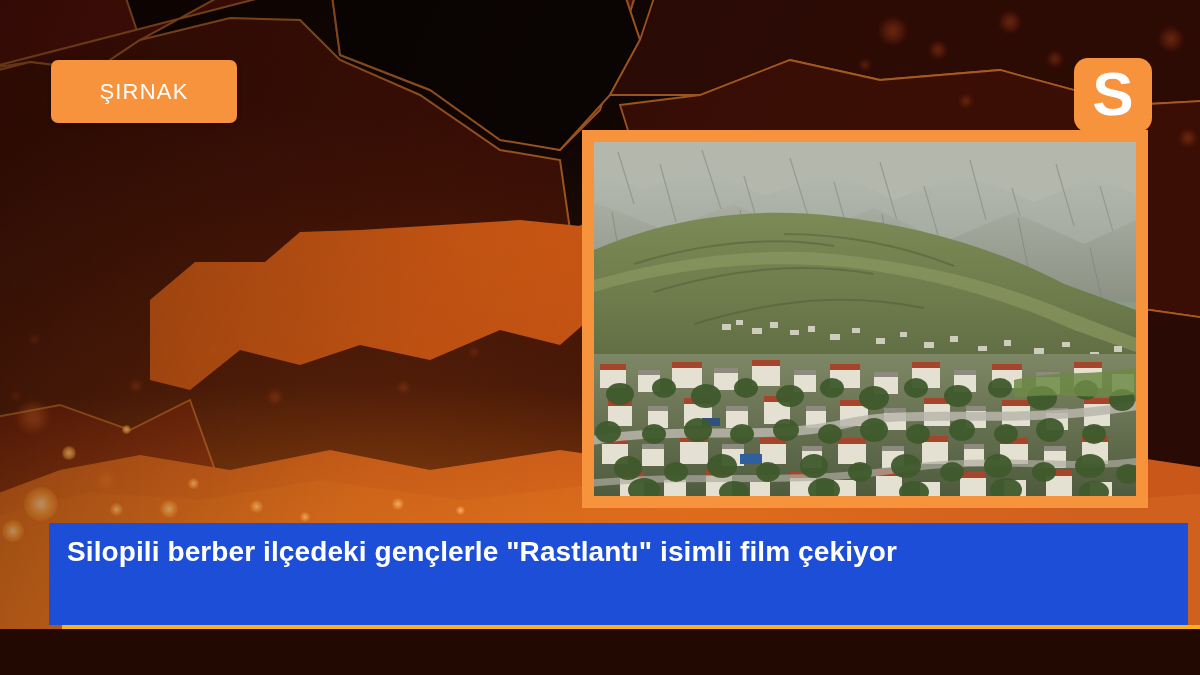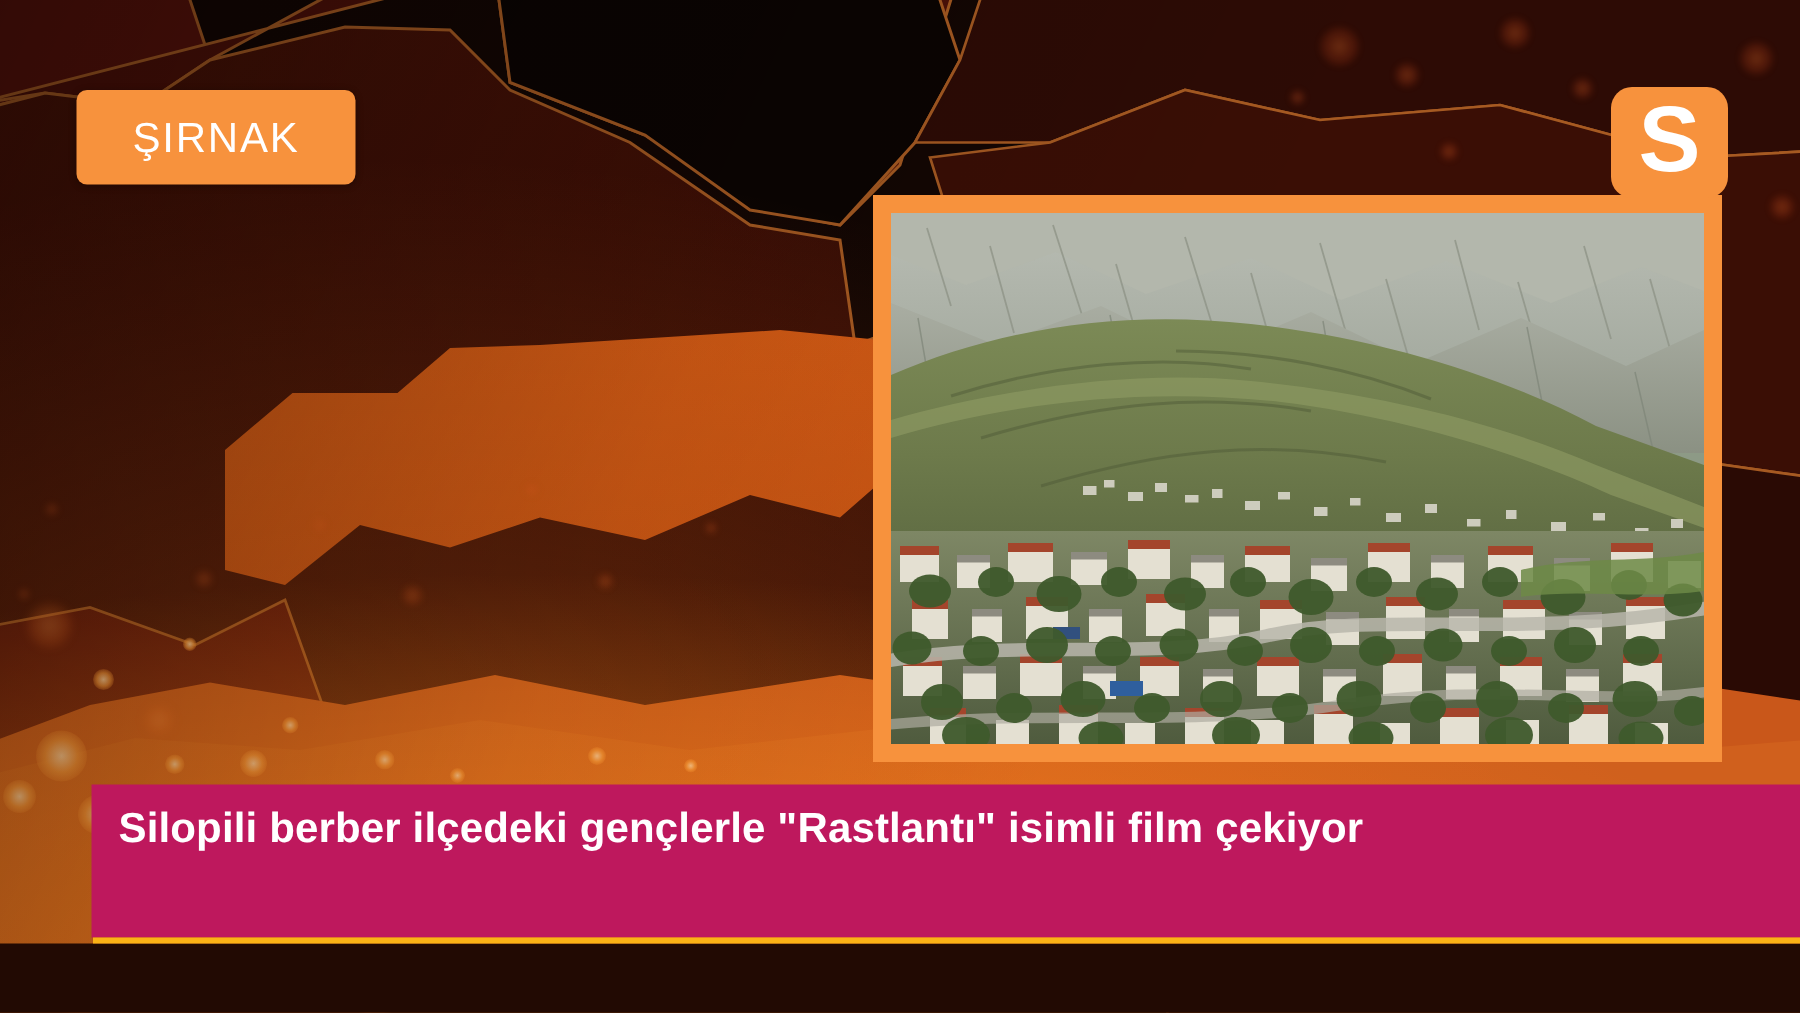--- a/index.html
+++ b/index.html
@@ -59,21 +59,21 @@
     height: 63px;
     background: #f7923d;
     border-radius: 7px;
     display: flex;
     align-items: center;
     justify-content: center;
     box-shadow: 0 1px 5px rgba(0,0,0,0.30);
   }
   .province-badge span {
     color: #ffffff;
-    font-size: 28px;
+    font-size: 22px;
     font-weight: 400;
     letter-spacing: 1.2px;
     line-height: 1;
     font-family: "Liberation Sans", sans-serif;
   }
 
   
   .brand-logo {
     position: absolute;
     left: 1074px;
@@ -113,25 +113,25 @@
     width: 100%;
     height: 100%;
     overflow: hidden;
     background: #8d9a86;
   }
   .photo svg { display: block; width: 100%; height: 100%; }
 
   
   .headline-bar {
     position: absolute;
-    left: 61px;
+    left: 49px;
     top: 523px;
     width: 1139px;
     height: 102px;
-    background: #be185d;
+    background: #1d4ed8;
     z-index: 7;
     box-sizing: border-box;
     padding: 11px 26px 0 18px;
   }
   .headline-bar h1 {
     margin: 0;
     color: #ffffff;
     font-size: 28px;
     font-weight: bold;
     line-height: 1.26;

